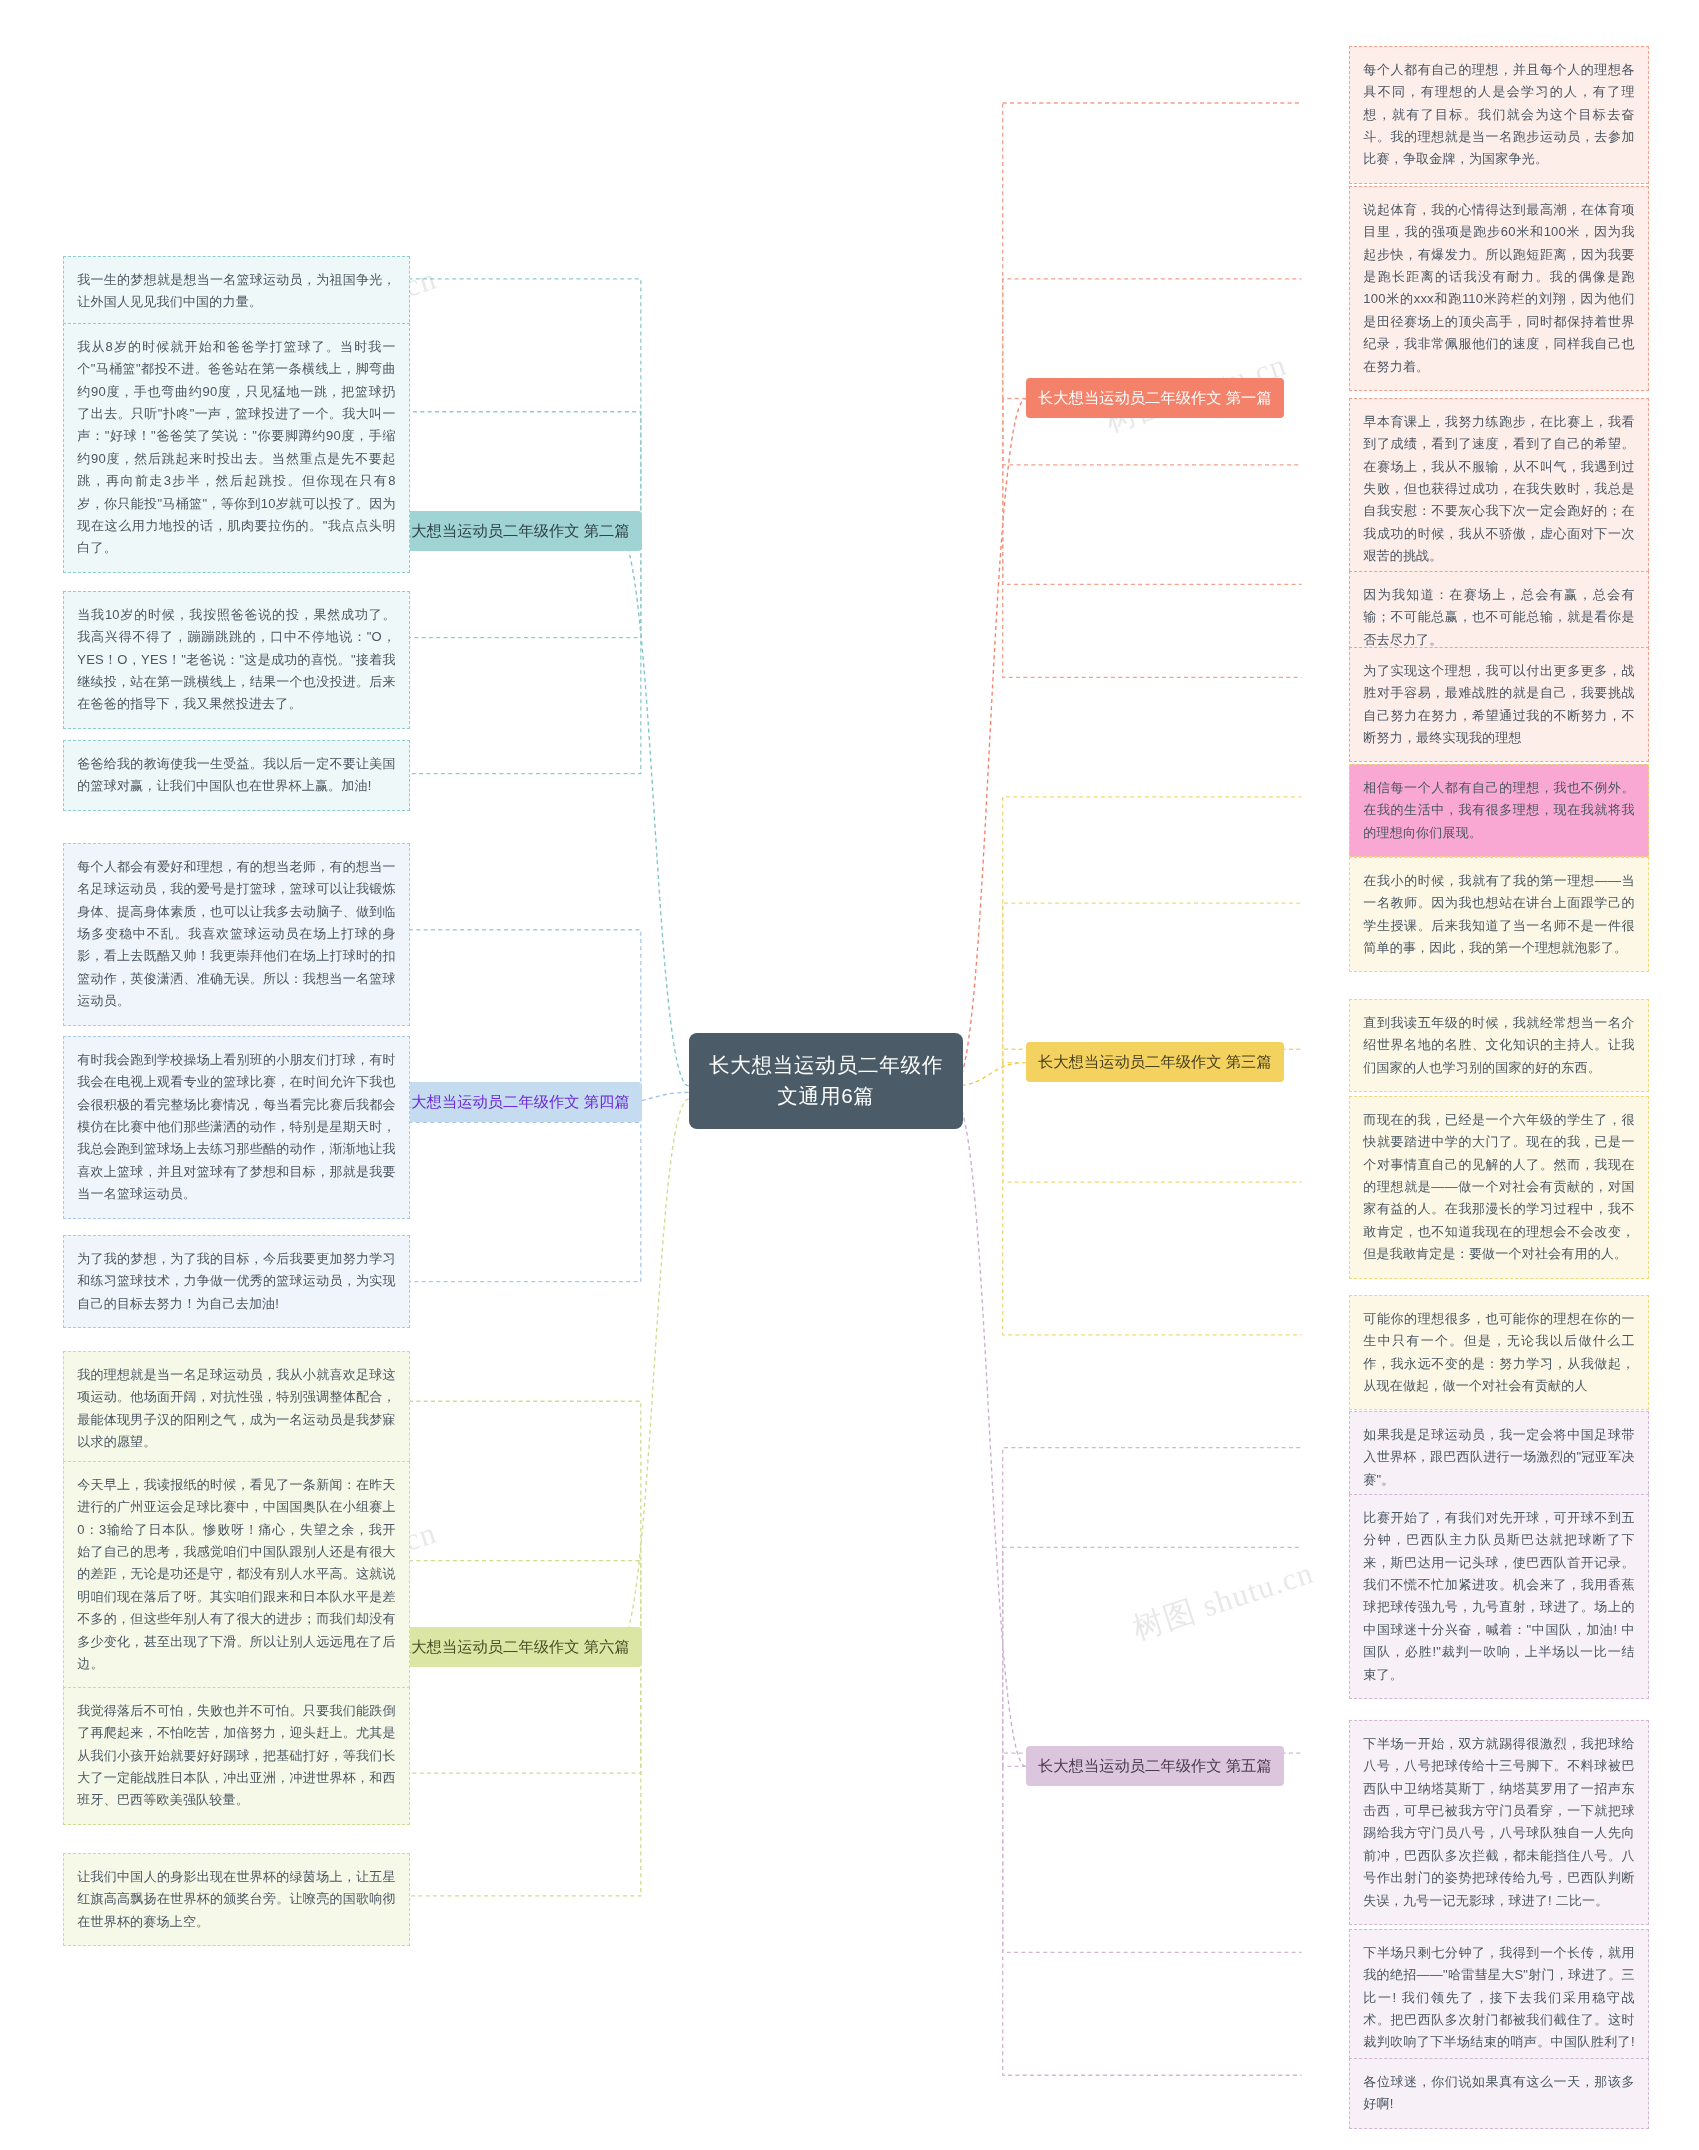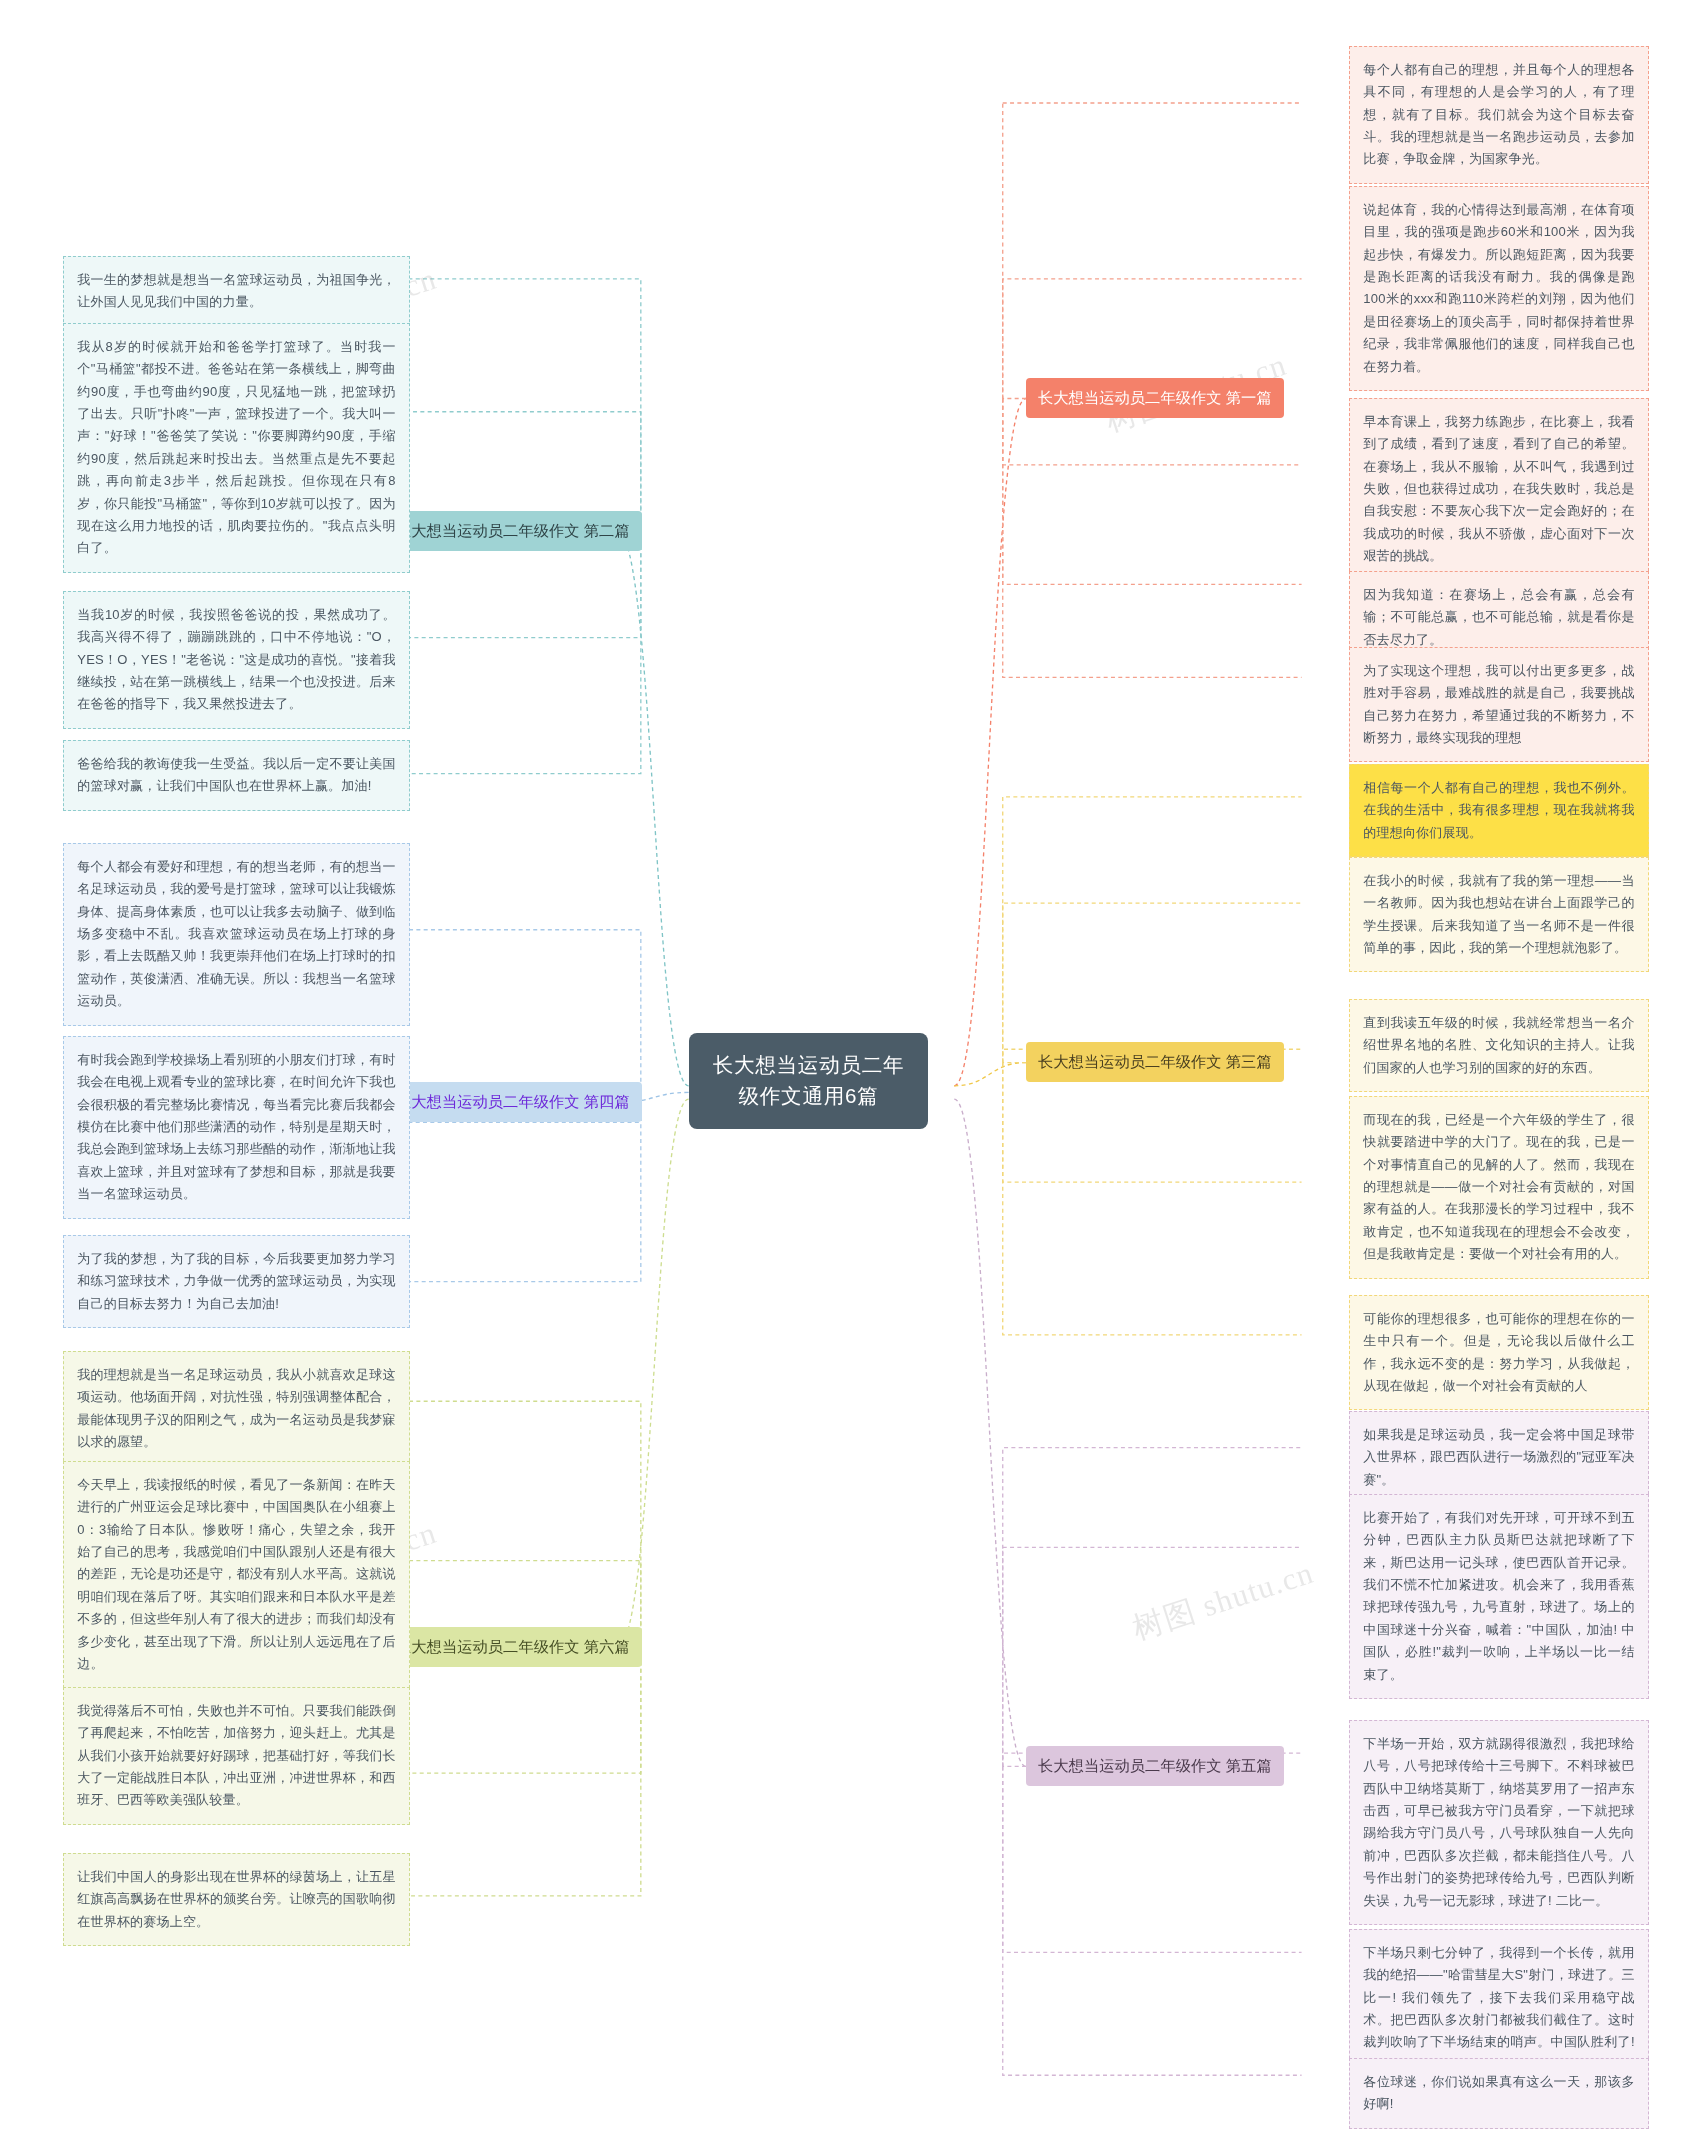--- a/index.html
+++ b/index.html
@@ -20,21 +20,21 @@
     letter-spacing:1.3px;
     white-space:nowrap;
     user-select:none;
     font-family:"Liberation Serif","DejaVu Serif",serif;
   }
 
   
   .center-node{
     position:absolute;
     left:689px;top:1033px;
-    width:239px;
+    width:274px;
     background:#4b5c68;
     color:#ffffff;
     border-radius:8px;
     padding:17.3px 13.3px;
     box-sizing:border-box;
     font-size:20.6px;
     line-height:1.5;
     text-align:center;
     letter-spacing:0.7px;
   }
@@ -145,21 +145,21 @@
   <div class="card col-left" style="left:63px;top:1461px;border:1px dashed #cfdc8f;background:#f6f8e8;">今天早上，我读报纸的时候，看见了一条新闻：在昨天进行的广州亚运会足球比赛中，中国国奥队在小组赛上0：3输给了日本队。惨败呀！痛心，失望之余，我开始了自己的思考，我感觉咱们中国队跟别人还是有很大的差距，无论是功还是守，都没有别人水平高。这就说明咱们现在落后了呀。其实咱们跟来和日本队水平是差不多的，但这些年别人有了很大的进步；而我们却没有多少变化，甚至出现了下滑。所以让别人远远甩在了后边。</div>
   <div class="card col-left" style="left:63px;top:1687px;border:1px dashed #cfdc8f;background:#f6f8e8;">我觉得落后不可怕，失败也并不可怕。只要我们能跌倒了再爬起来，不怕吃苦，加倍努力，迎头赶上。尤其是从我们小孩开始就要好好踢球，把基础打好，等我们长大了一定能战胜日本队，冲出亚洲，冲进世界杯，和西班牙、巴西等欧美强队较量。</div>
   <div class="card col-left" style="left:63px;top:1853px;border:1px dashed #cfdc8f;background:#f6f8e8;">让我们中国人的身影出现在世界杯的绿茵场上，让五星红旗高高飘扬在世界杯的颁奖台旁。让嘹亮的国歌响彻在世界杯的赛场上空。</div>
 
   <div class="card col-right" style="left:1325px;top:46px;border:1px dashed #f4a08c;background:#fdeeea;">每个人都有自己的理想，并且每个人的理想各具不同，有理想的人是会学习的人，有了理想，就有了目标。我们就会为这个目标去奋斗。我的理想就是当一名跑步运动员，去参加比赛，争取金牌，为国家争光。</div>
   <div class="card col-right" style="left:1325px;top:186px;border:1px dashed #f4a08c;background:#fdeeea;">说起体育，我的心情得达到最高潮，在体育项目里，我的强项是跑步60米和100米，因为我起步快，有爆发力。所以跑短距离，因为我要是跑长距离的话我没有耐力。我的偶像是跑100米的xxx和跑110米跨栏的刘翔，因为他们是田径赛场上的顶尖高手，同时都保持着世界纪录，我非常佩服他们的速度，同样我自己也在努力着。</div>
   <div class="card col-right" style="left:1325px;top:398px;border:1px dashed #f4a08c;background:#fdeeea;">早本育课上，我努力练跑步，在比赛上，我看到了成绩，看到了速度，看到了自己的希望。在赛场上，我从不服输，从不叫气，我遇到过失败，但也获得过成功，在我失败时，我总是自我安慰：不要灰心我下次一定会跑好的；在我成功的时候，我从不骄傲，虚心面对下一次艰苦的挑战。</div>
   <div class="card col-right" style="left:1325px;top:571px;border:1px dashed #f4a08c;background:#fdeeea;">因为我知道：在赛场上，总会有赢，总会有输；不可能总赢，也不可能总输，就是看你是否去尽力了。</div>
   <div class="card col-right" style="left:1325px;top:647px;border:1px dashed #f4a08c;background:#fdeeea;">为了实现这个理想，我可以付出更多更多，战胜对手容易，最难战胜的就是自己，我要挑战自己努力在努力，希望通过我的不断努力，不断努力，最终实现我的理想</div>
 
-  <div class="card col-right" style="left:1325px;top:764px;border:1px dashed #f2d778;background:#fde047;">相信每一个人都有自己的理想，我也不例外。在我的生活中，我有很多理想，现在我就将我的理想向你们展现。</div>
+  <div class="card col-right" style="left:1325px;top:764px;border:1px dashed #f2d778;background:#f9a8d4;">相信每一个人都有自己的理想，我也不例外。在我的生活中，我有很多理想，现在我就将我的理想向你们展现。</div>
   <div class="card col-right" style="left:1325px;top:857px;border:1px dashed #f2d778;background:#fdf8e6;">在我小的时候，我就有了我的第一理想——当一名教师。因为我也想站在讲台上面跟学己的学生授课。后来我知道了当一名师不是一件很简单的事，因此，我的第一个理想就泡影了。</div>
   <div class="card col-right" style="left:1325px;top:999px;border:1px dashed #f2d778;background:#fdf8e6;">直到我读五年级的时候，我就经常想当一名介绍世界名地的名胜、文化知识的主持人。让我们国家的人也学习别的国家的好的东西。</div>
   <div class="card col-right" style="left:1325px;top:1096px;border:1px dashed #f2d778;background:#fdf8e6;">而现在的我，已经是一个六年级的学生了，很快就要踏进中学的大门了。现在的我，已是一个对事情直自己的见解的人了。然而，我现在的理想就是——做一个对社会有贡献的，对国家有益的人。在我那漫长的学习过程中，我不敢肯定，也不知道我现在的理想会不会改变，但是我敢肯定是：要做一个对社会有用的人。</div>
   <div class="card col-right" style="left:1325px;top:1295px;border:1px dashed #f2d778;background:#fdf8e6;">可能你的理想很多，也可能你的理想在你的一生中只有一个。但是，无论我以后做什么工作，我永远不变的是：努力学习，从我做起，从现在做起，做一个对社会有贡献的人</div>
 
   <div class="card col-right" style="left:1325px;top:1411px;border:1px dashed #d3b6d4;background:#f7f0f7;">如果我是足球运动员，我一定会将中国足球带入世界杯，跟巴西队进行一场激烈的"冠亚军决赛"。</div>
   <div class="card col-right" style="left:1325px;top:1494px;border:1px dashed #d3b6d4;background:#f7f0f7;">比赛开始了，有我们对先开球，可开球不到五分钟，巴西队主力队员斯巴达就把球断了下来，斯巴达用一记头球，使巴西队首开记录。我们不慌不忙加紧进攻。机会来了，我用香蕉球把球传强九号，九号直射，球进了。场上的中国球迷十分兴奋，喊着："中国队，加油! 中国队，必胜!"裁判一吹响，上半场以一比一结束了。</div>
   <div class="card col-right" style="left:1325px;top:1720px;border:1px dashed #d3b6d4;background:#f7f0f7;">下半场一开始，双方就踢得很激烈，我把球给八号，八号把球传给十三号脚下。不料球被巴西队中卫纳塔莫斯丁，纳塔莫罗用了一招声东击西，可早已被我方守门员看穿，一下就把球踢给我方守门员八号，八号球队独自一人先向前冲，巴西队多次拦截，都未能挡住八号。八号作出射门的姿势把球传给九号，巴西队判断失误，九号一记无影球，球进了! 二比一。</div>
   <div class="card col-right" style="left:1325px;top:1929px;border:1px dashed #d3b6d4;background:#f7f0f7;">下半场只剩七分钟了，我得到一个长传，就用我的绝招——"哈雷彗星大S"射门，球进了。三比一! 我们领先了，接下去我们采用稳守战术。把巴西队多次射门都被我们截住了。这时裁判吹响了下半场结束的哨声。中国队胜利了! 场上响起了热烈的掌声。</div>
   <div class="card col-right" style="left:1325px;top:2058px;border:1px dashed #d3b6d4;background:#f7f0f7;">各位球迷，你们说如果真有这么一天，那该多好啊!</div>

